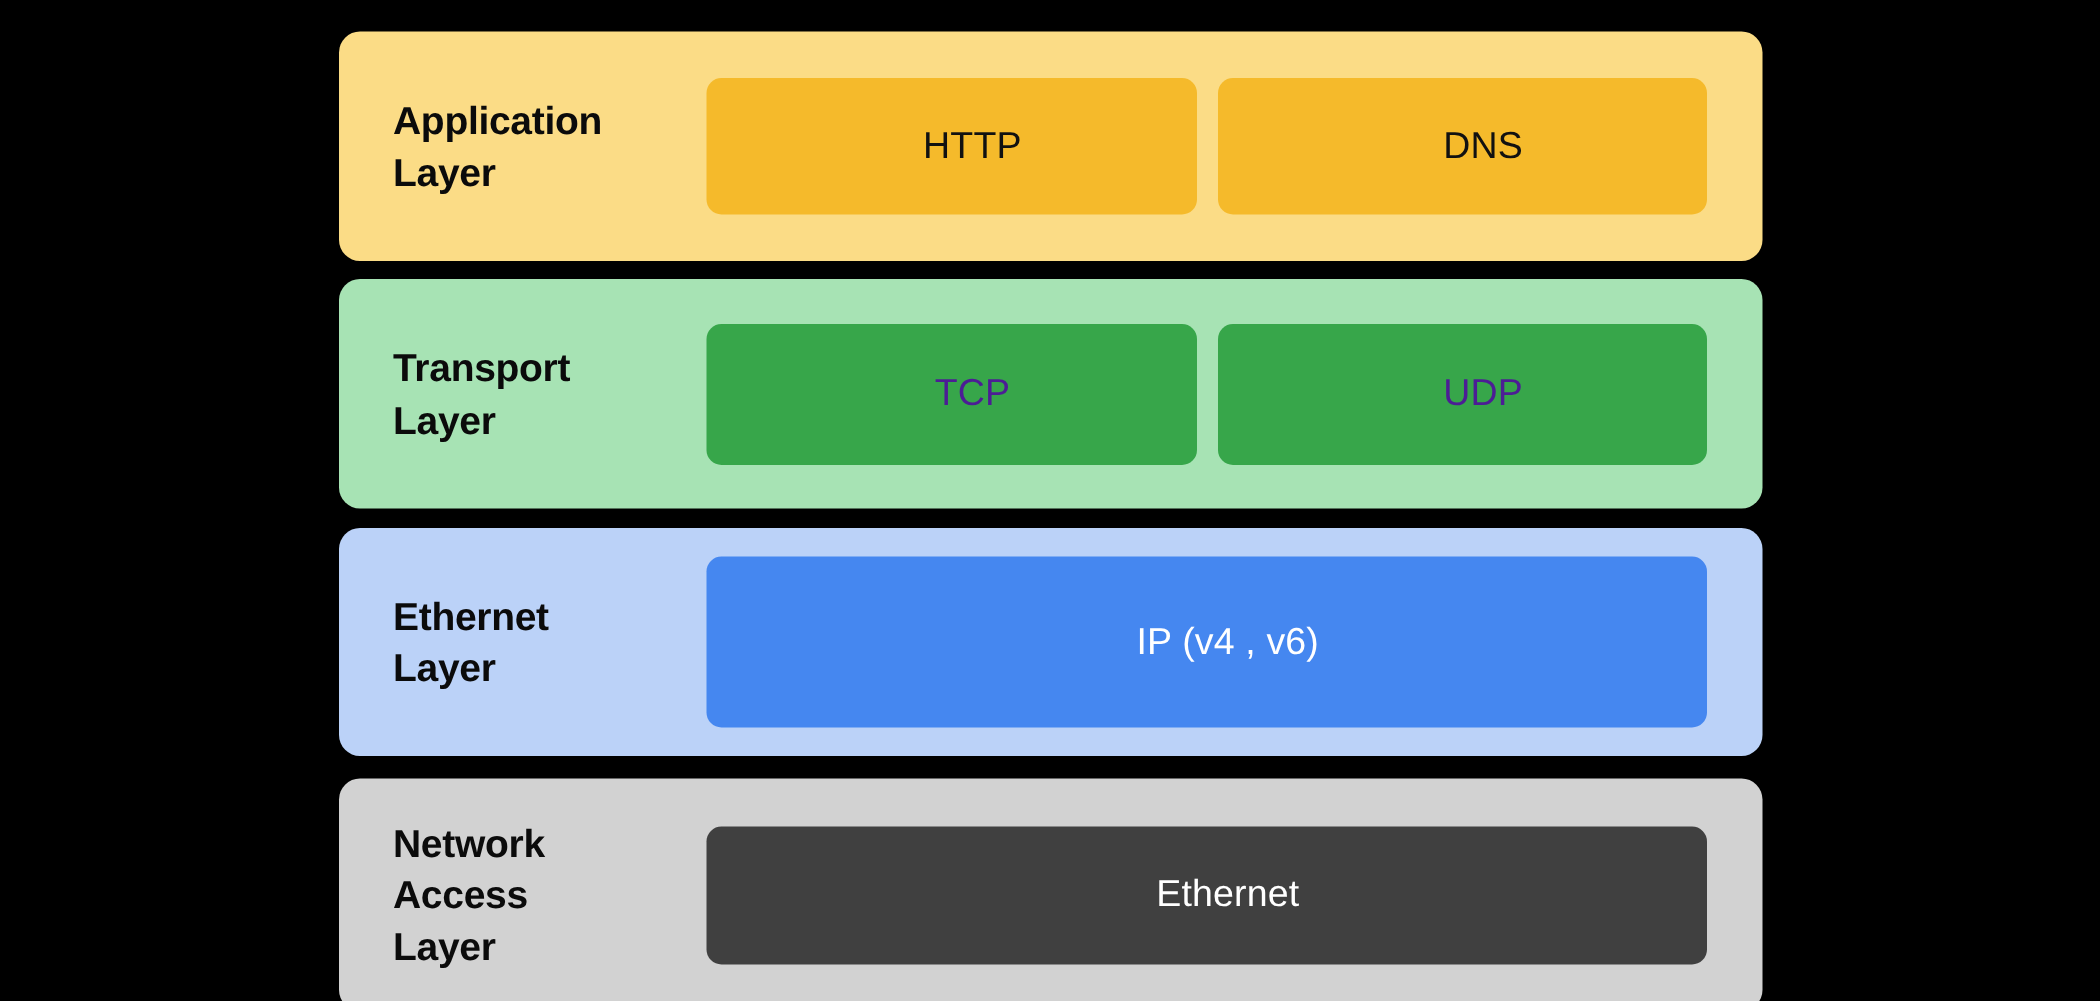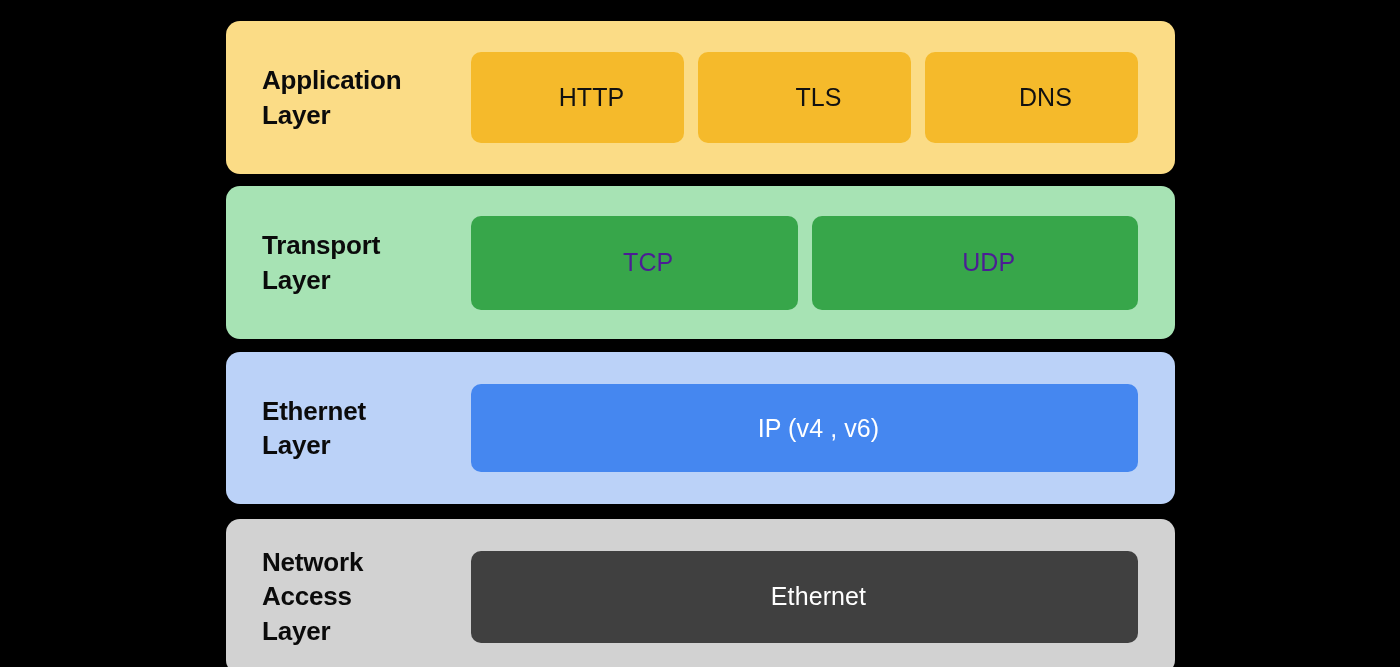--- a/index.html
+++ b/index.html
@@ -85,34 +85,33 @@
   .chip.c-internet { background: #4587F0; color: #FFFFFF; }
   .chip.c-network  { background: #404040; color: #FFFFFF; }
 
   
   .app .chip       { flex: 1 1 0; }
   .transport .chip { flex: 1 1 0; }
   .internet .chip  { flex: 1 1 0; }
   .network .chip   { flex: 1 1 0; }
 
   .transport .chip { height: 94px; }
-  .internet .chip  { height: 88px; }
+  .internet .chip  { height: 114px; }
   .network .chip   { height: 92px; }
 </style>
 </head>
 <body>
 
 <div id="stack">
 
   <div class="layer-card app">
     <div class="layer-label">Application
 Layer</div>
     <div class="chip-row">
       <div class="chip c-app">HTTP</div>
-      <div class="chip c-app">TLS</div>
       <div class="chip c-app">DNS</div>
     </div>
   </div>
 
   <div class="layer-card transport">
     <div class="layer-label">Transport
 Layer</div>
     <div class="chip-row">
       <div class="chip c-transport">TCP</div>
       <div class="chip c-transport">UDP</div>

